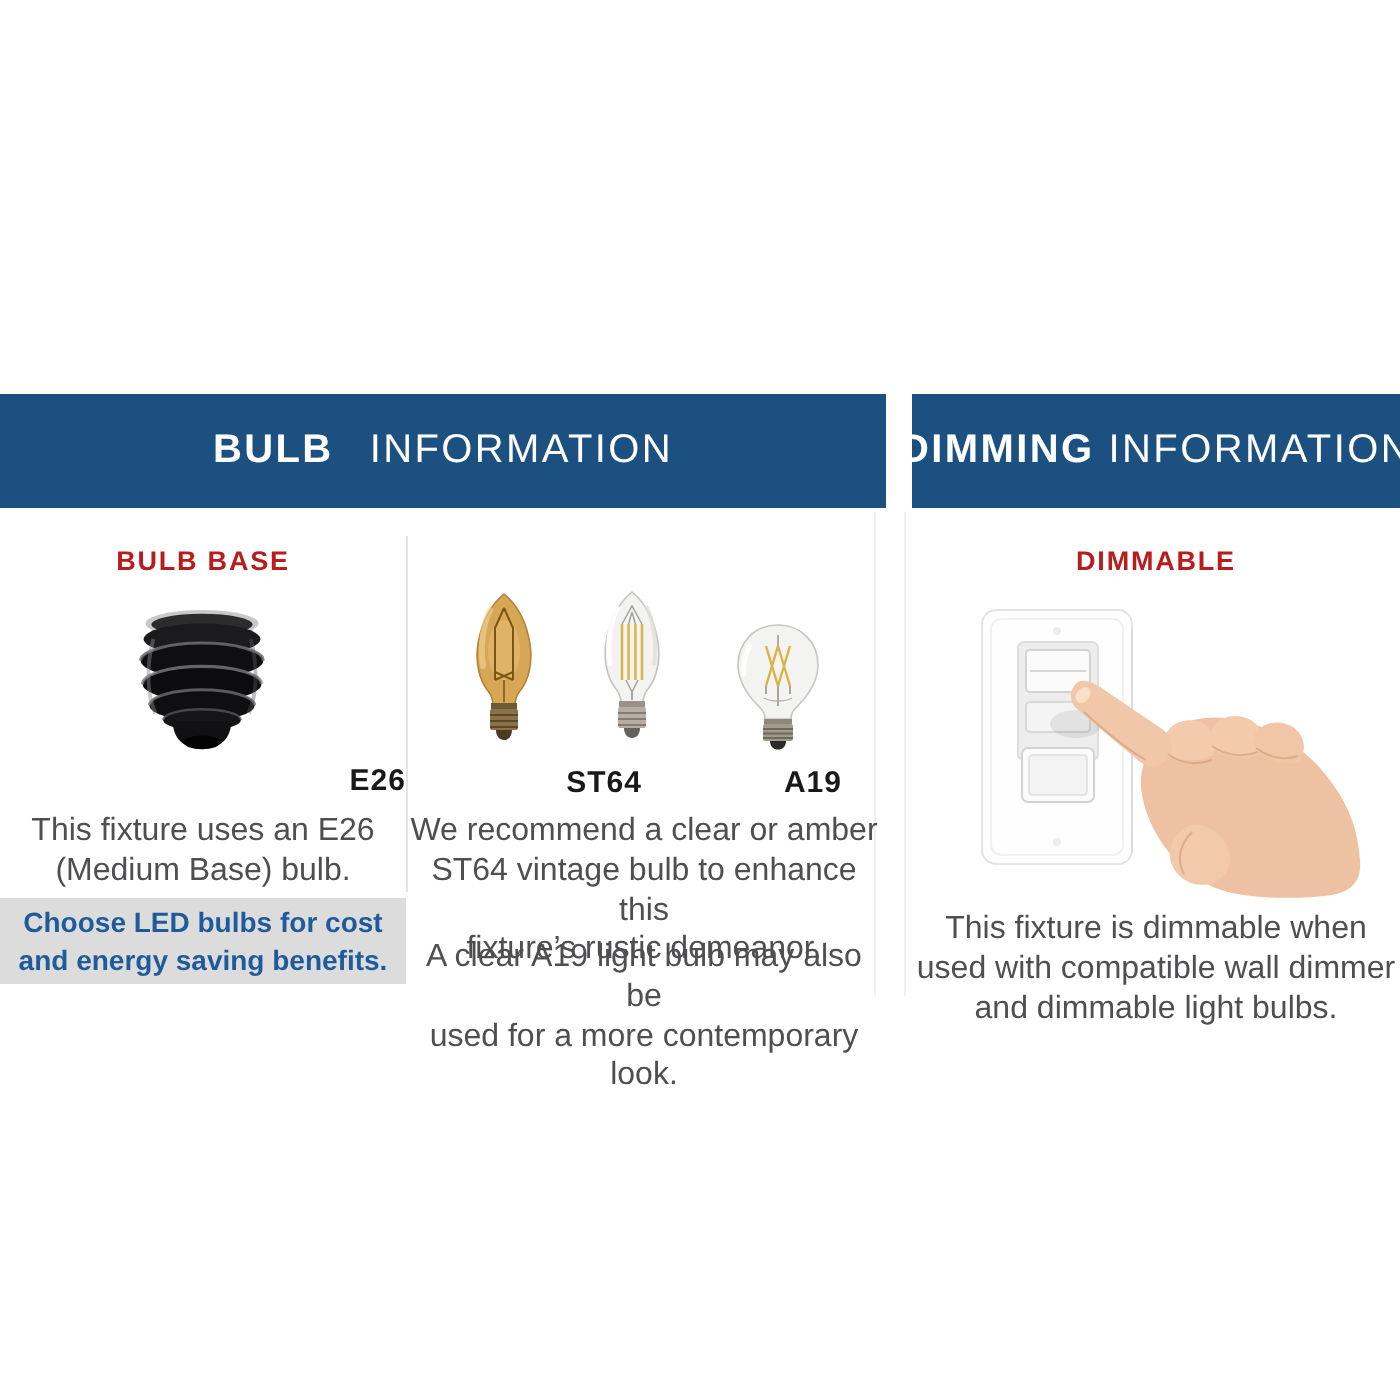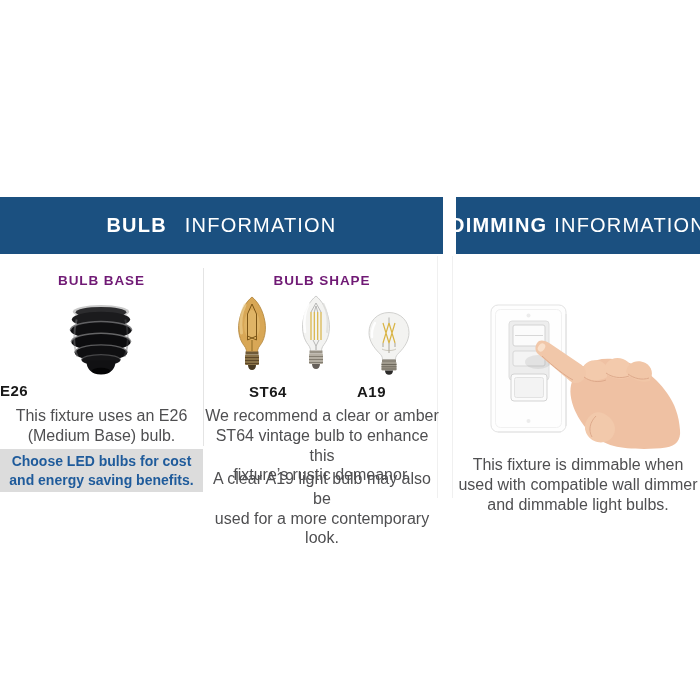--- a/index.html
+++ b/index.html
@@ -5,30 +5,30 @@
   html,body{margin:0;padding:0;background:#fff;}
   .canvas{position:relative;width:700px;height:700px;background:#ffffff;overflow:hidden;
           font-family:"Liberation Sans",sans-serif;-webkit-font-smoothing:antialiased;}
   .bar{position:absolute;top:197px;height:57px;background:var(--header-bg,#1b5080);color:#fff;
        display:flex;align-items:center;justify-content:center;font-size:20px;letter-spacing:1.2px;}
   .bar .b{font-weight:700;margin-right:7px;}
   .bar .r{font-weight:400;}
   .bar-left{left:0;width:443px;gap:11px;}
   .bar-right{left:456px;width:244px;}
   .subhead{position:absolute;top:273px;font-size:13.5px;font-weight:700;letter-spacing:.9px;
-           color:#701a75;text-align:center;}
+           color:#b91c1c;text-align:center;}
   .sh1{left:0;width:203px;}
   .sh2{left:204px;width:236px;}
   .sh3{left:456px;width:244px;}
   .divider{position:absolute;width:1px;background:#e4e4e4;}
   .d1{left:203px;top:268px;height:178px;}
   .d2{left:437px;top:256px;height:242px;background:#f0f0f0;}
   .d3{left:452px;top:256px;height:242px;background:#f0f0f0;}
   .img{position:absolute;}
-  .bulb-label{position:absolute;font-size:15px;font-weight:700;letter-spacing:.5px;color:#191919;text-align:left;}
+  .bulb-label{position:absolute;font-size:15px;font-weight:700;letter-spacing:.5px;color:#191919;text-align:right;}
   .body-text{position:absolute;font-size:16px;line-height:1.24;color:var(--body-text,#4f4f51);
              text-align:center;white-space:pre-line;}
   .tip{position:absolute;left:0;top:449px;width:203px;height:43px;background:var(--tip-bg,#dcdcdc);
        display:flex;align-items:center;justify-content:center;}
   .tip-text{font-size:14px;font-weight:700;color:var(--tip-text,#1f5b9b);text-align:center;
             line-height:1.3;white-space:pre-line;}
 </style>
 </head>
 <body>
 
@@ -41,21 +41,21 @@
   <div class="bar bar-right">
     <span class="b">DIMMING</span>
     <span class="r">INFORMATION</span>
   </div>
 
   <div class="divider d1"></div>
   <div class="divider d2"></div>
   <div class="divider d3"></div>
 
   <div class="subhead sh1">BULB BASE</div>
-  <div class="subhead sh2">BULB SHAPE</div>
+  <div class="subhead sh3">DIMMABLE</div>
 
   <div class="img" style="left:62px;top:303px;width:78px;height:74px;">
     <svg width="78" height="74" viewBox="0 0 80 76">
       <ellipse cx="40" cy="9" rx="29" ry="7" fill="#c9c9c9"></ellipse>
       <ellipse cx="40" cy="9.5" rx="26" ry="5.5" fill="#2c2c2e"></ellipse>
       <ellipse cx="40" cy="17" rx="30" ry="8" fill="#1b1b1d"></ellipse>
       <ellipse cx="40" cy="28" rx="31.5" ry="9" fill="#0f0f11"></ellipse>
       <path d="M8.5,28 A31.5,9 0 0 1 71.5,28" fill="none" stroke="#6f6f71" stroke-width="1.6" opacity=".85"></path>
       <ellipse cx="40" cy="40" rx="30.5" ry="9" fill="#0c0c0e"></ellipse>
       <path d="M9.5,40 A30.5,9 0 0 1 70.5,40" fill="none" stroke="#7a7a7c" stroke-width="1.6" opacity=".8"></path>

